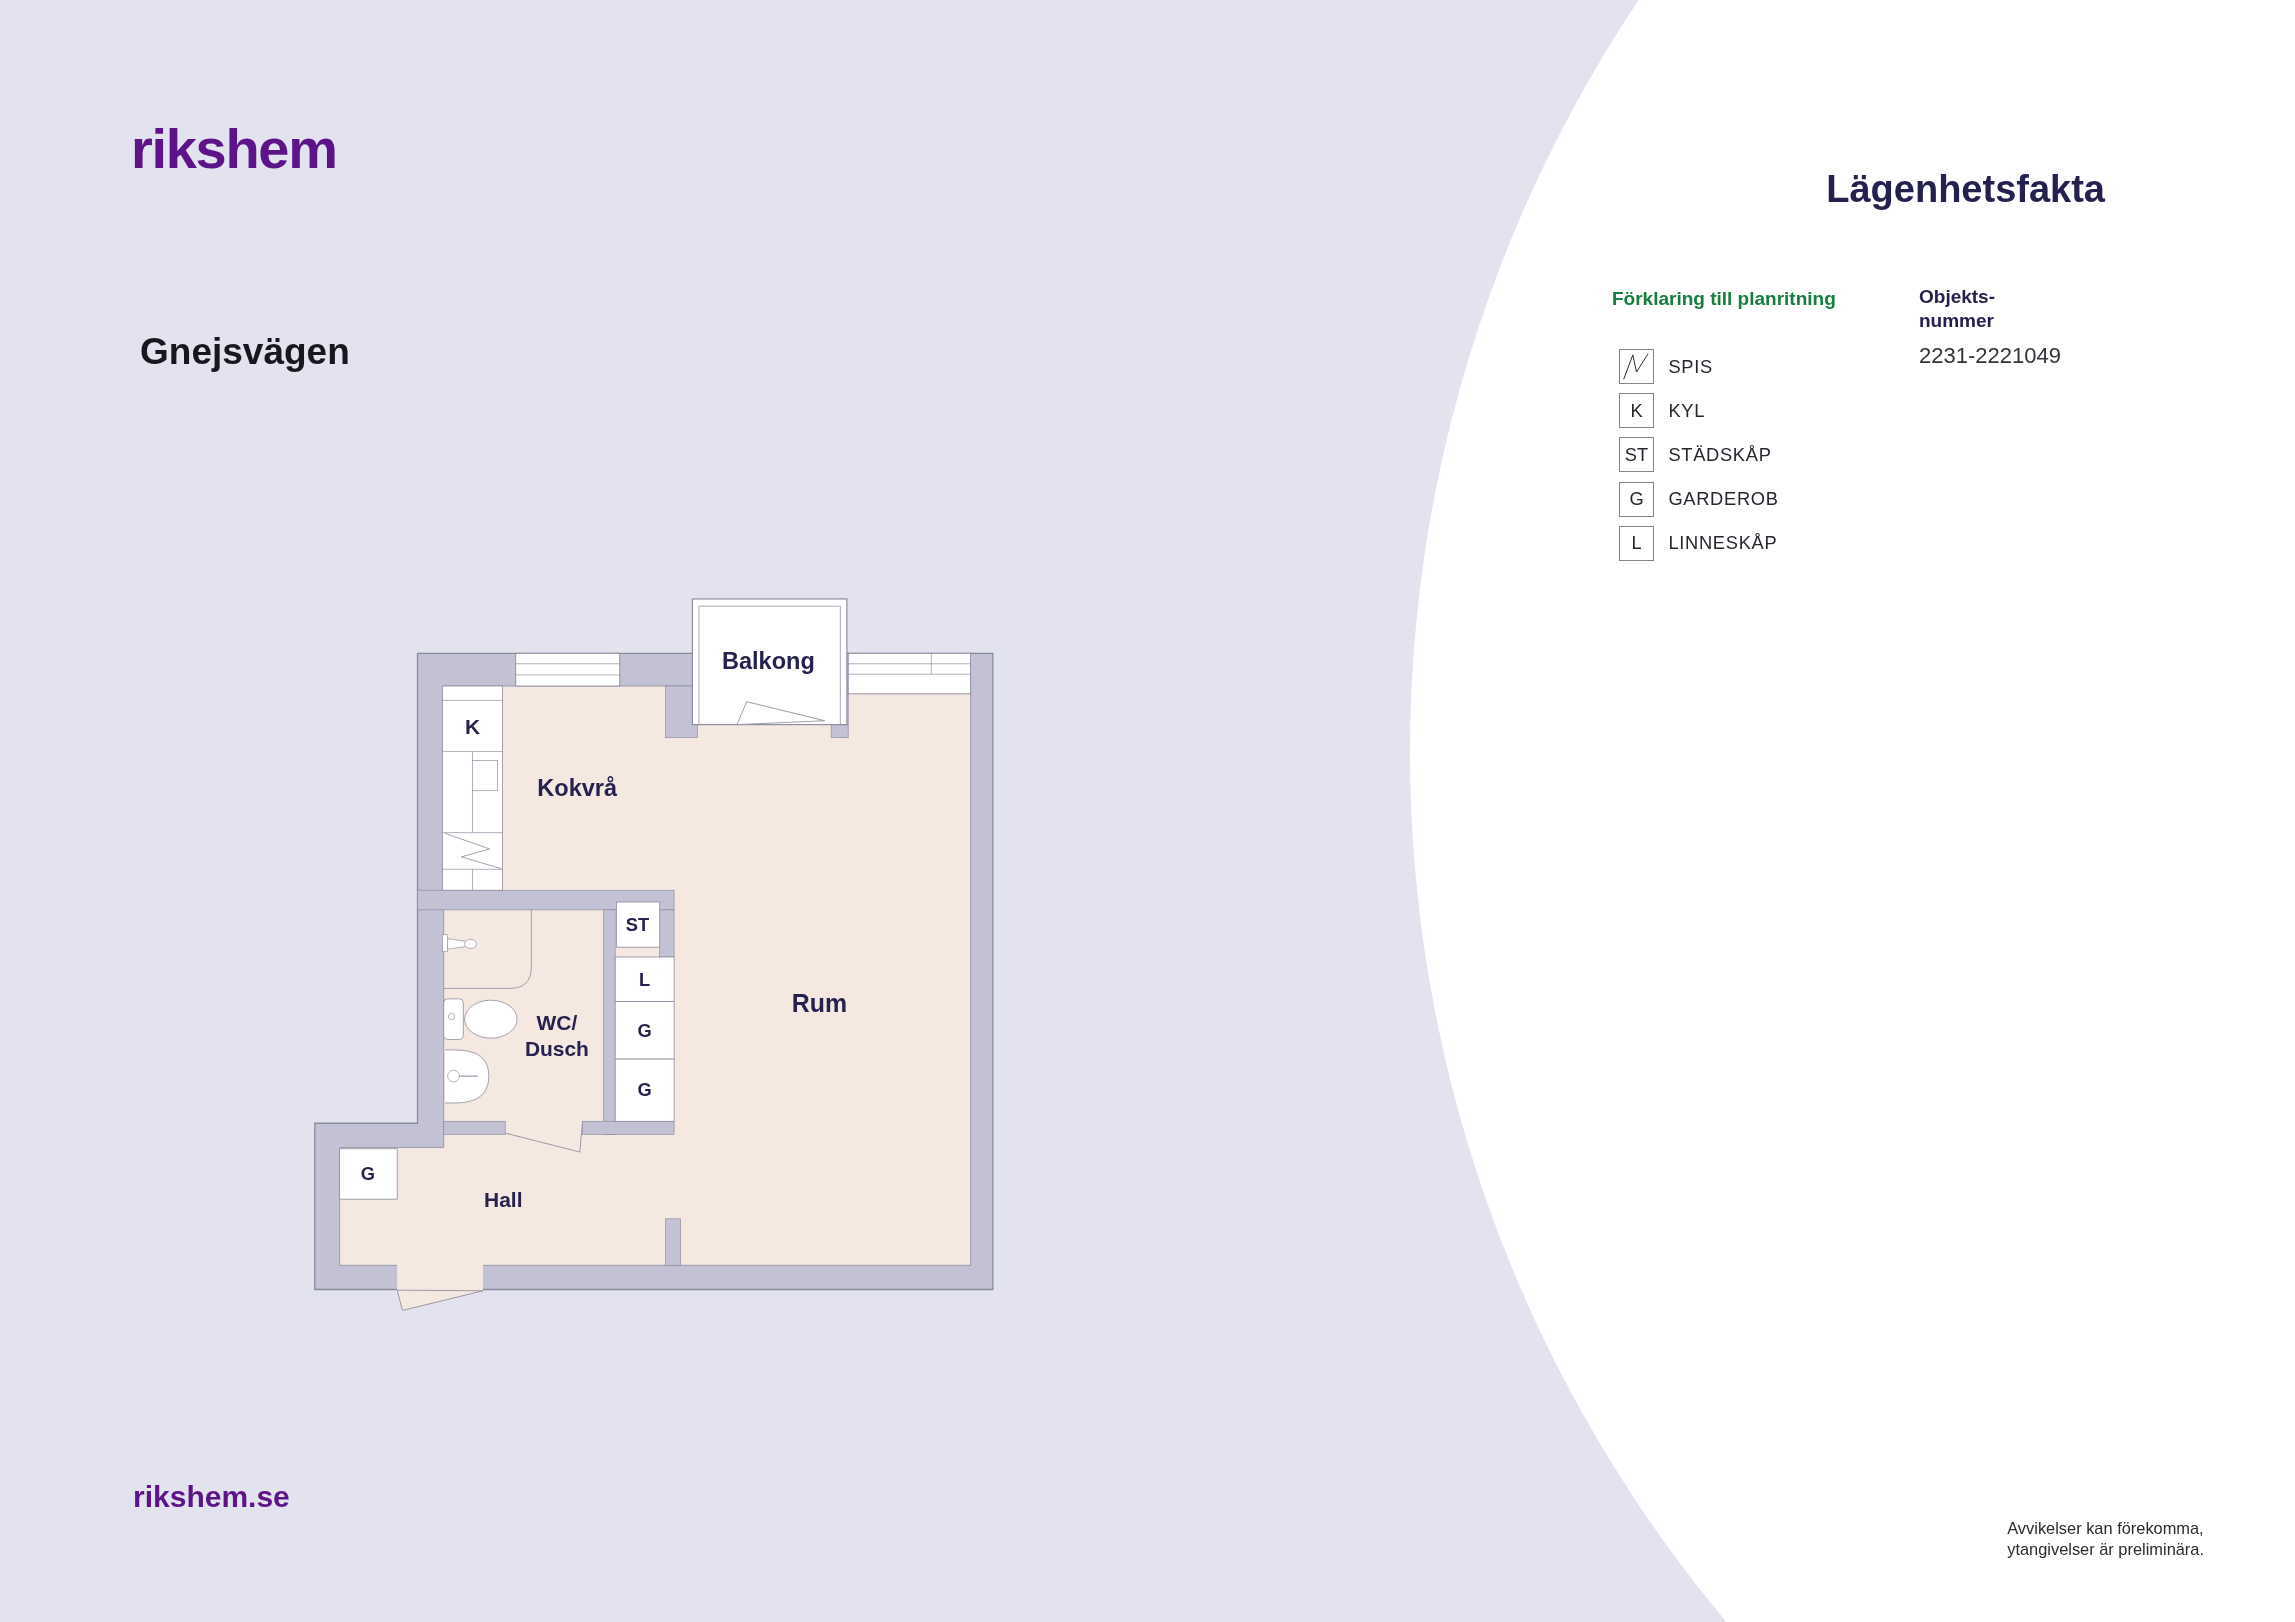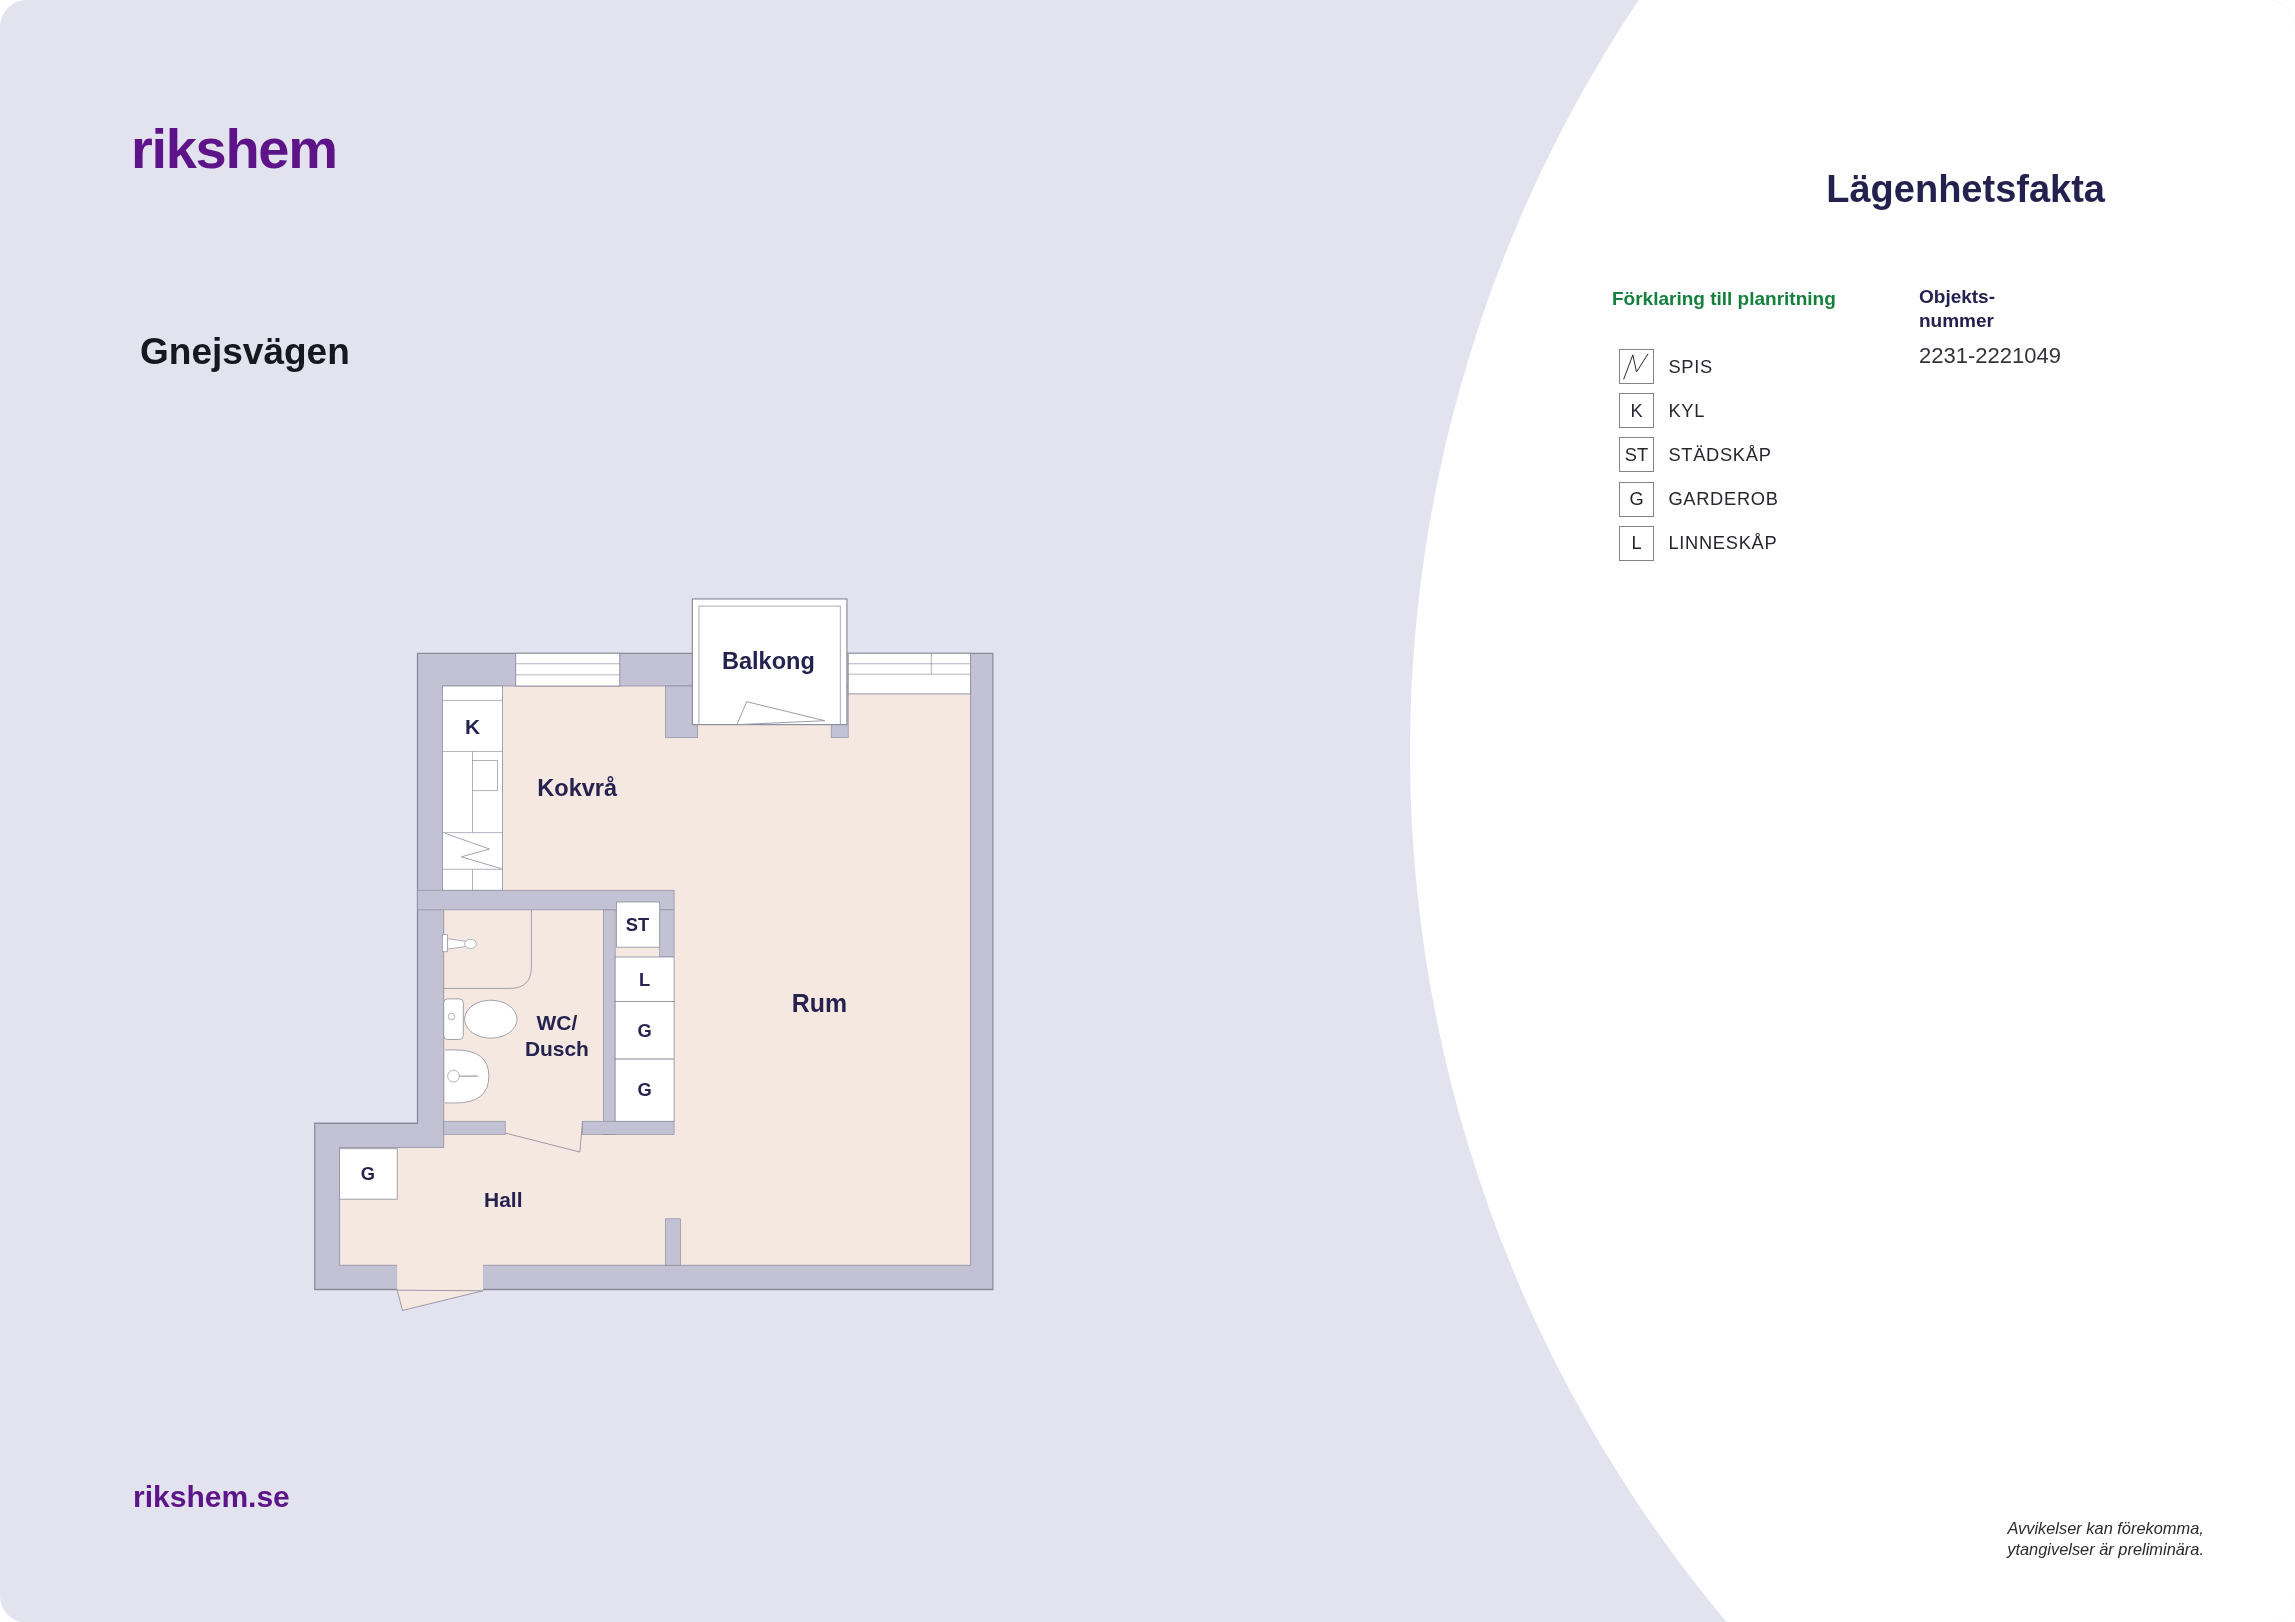--- a/index.html
+++ b/index.html
@@ -1,17 +1,17 @@
 <!DOCTYPE html>
 <html style="font-size:10.5px"><head>
 <meta charset="utf-8">
 <style>
   html,body{margin:0;padding:0;}
   body{width:2295px;height:1623px;font-family:"Liberation Sans",sans-serif;}
-  #canvas{position:relative;width:2295px;height:1623px;background:#e2e3ee;overflow:hidden;border-radius:27px;}
+  #canvas{position:relative;width:2295px;height:1623px;background:#e2e3ee;overflow:hidden;}
 
   
   #white-circle{position:absolute;left:1410px;top:-600px;width:2705px;height:2705px;
     background:#ffffff;border-radius:50%;z-index:1;}
 
   .abs{position:absolute;z-index:2;}
 
   
   #logo{left:131px;top:116px;font-size:56px;font-weight:bold;letter-spacing:-1.3px;color:#5e1489;}
   #main-title{left:137px;top:230px;font-size:69px;font-weight:bold;letter-spacing:-1.3px;color:#5e1489;}
@@ -26,21 +26,21 @@
   #object-number{left:1919px;top:343px;font-size:22px;color:#33333b;}
 
   #legend{left:1619px;top:348px;}
   .legend-row{display:flex;align-items:center;margin-bottom:7.2px;height:37px;}
   .legend-box{width:35px;height:35px;background:#ffffff;border:1.3px solid #83838f;
     display:flex;align-items:center;justify-content:center;font-size:18.3px;color:#26262e;box-sizing:border-box;}
   .legend-label{margin-left:14.4px;font-size:18.3px;color:#26262e;letter-spacing:0.7px;}
 
   
   #site-link{left:133px;top:1480px;font-size:30px;font-weight:bold;color:#5e1489;}
-  #disclaimer{right:91px;top:1518px;text-align:center;font-size:16.4px;color:#2b2b2b;line-height:1.3;font-style:italic;}
+  #disclaimer{right:91px;top:1518px;text-align:left;font-size:16.4px;color:#2b2b2b;line-height:1.3;}
 
   
   #floorplan{left:301px;top:576px;width:720px;height:851px;}
   svg text{font-family:"Liberation Sans",sans-serif;font-weight:bold;fill:#262250;}
 </style>
 </head>
 <body>
 
 <div id="canvas">
 

